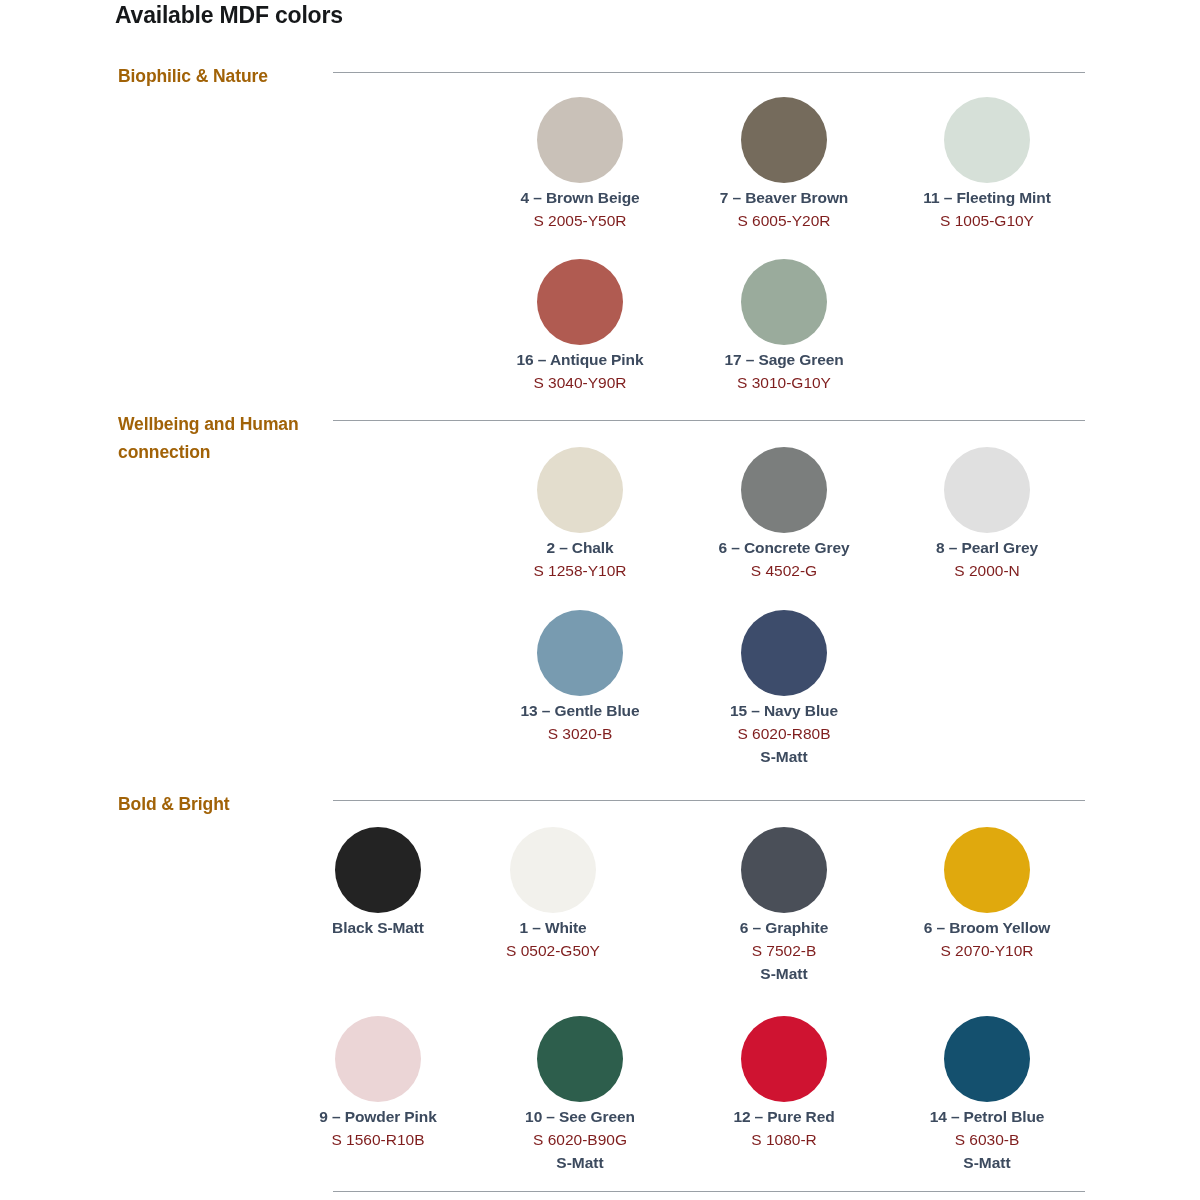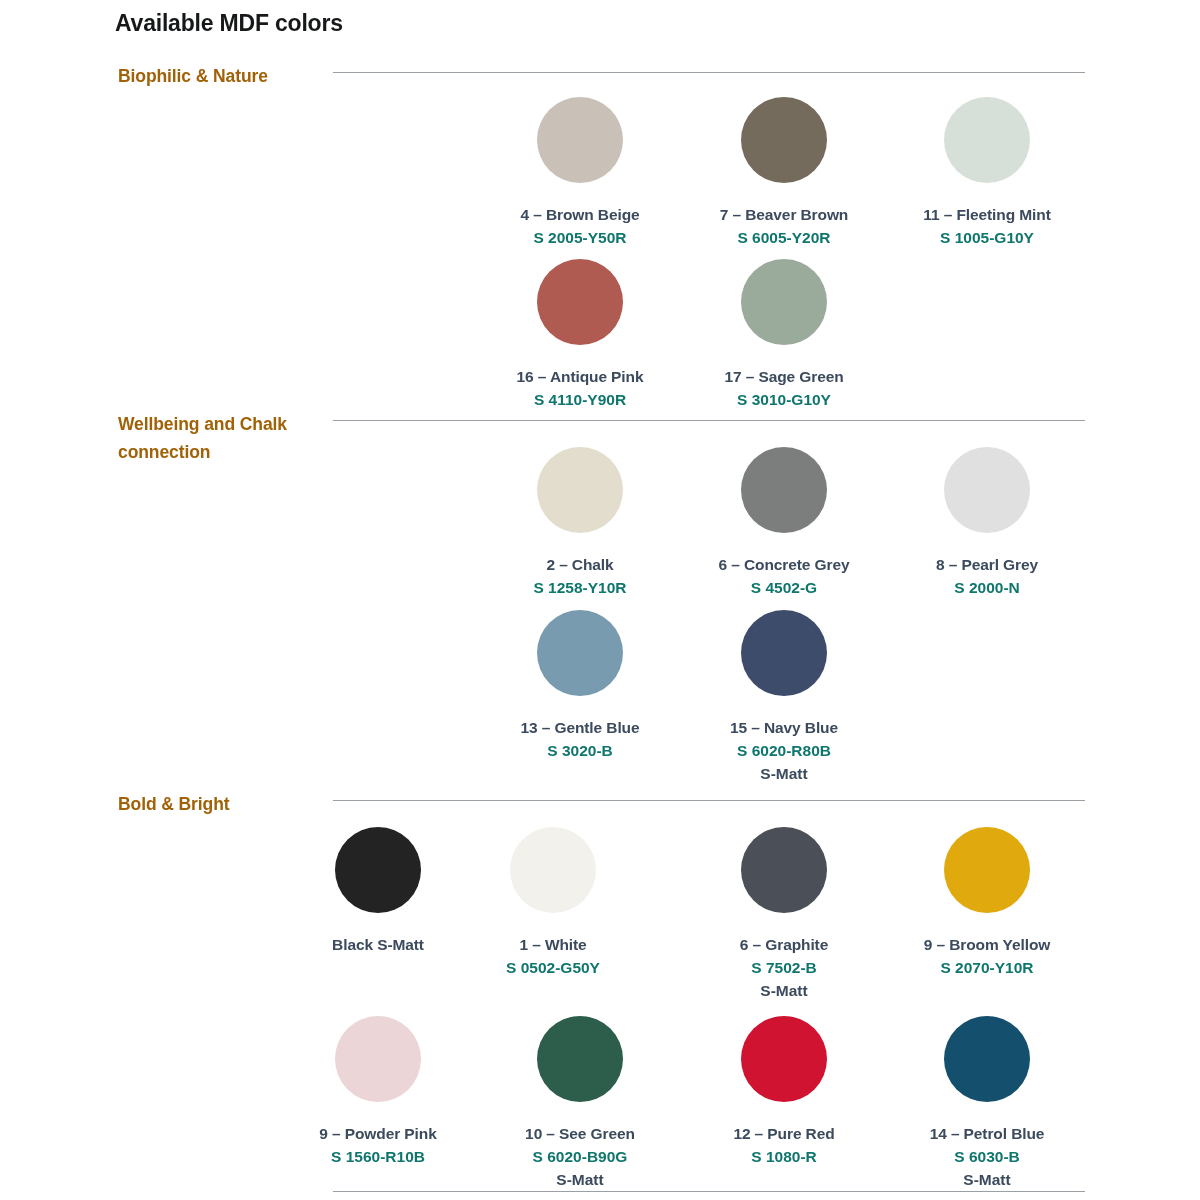--- a/index.html
+++ b/index.html
@@ -19,21 +19,21 @@
   .page {
     position: relative;
     width: 1200px;
     height: 1200px;
   }
 
   
   .page-title {
     position: absolute;
     left: 115px;
-    top: 10px;
+    top: 2px;
     font-size: 23px;
     font-weight: bold;
     color: #16181a;
     letter-spacing: -0.2px;
   }
 
   
   .section {
     position: absolute;
     left: 0;
@@ -73,33 +73,33 @@
     top: 0;
   }
   .dot {
     width: 86px;
     height: 86px;
     border-radius: 50%;
     margin: 0 auto 0 auto;
     display: block;
   }
   .cell .name {
-    margin-top: 21px;
+    margin-top: 4px;
     font-size: 15.5px;
     font-weight: bold;
     color: #3c4a5e;
     line-height: 21px;
     letter-spacing: -0.1px;
     white-space: nowrap;
   }
   .cell .code {
     margin-top: 2px;
     font-size: 15.5px;
-    font-weight: bold;
-    color: #0f766e;
+    font-weight: normal;
+    color: #7f1d1d;
     line-height: 21px;
     white-space: nowrap;
   }
   .cell .finish {
     margin-top: 2px;
     font-size: 15.5px;
     font-weight: bold;
     color: #3c4a5e;
     line-height: 21px;
     white-space: nowrap;
@@ -143,30 +143,30 @@
         <div class="cell" style="left: 885px;">
           <span class="dot" style="background: rgb(214, 224, 216);"></span>
           <div class="name">11 – Fleeting Mint</div>
           <div class="code">S 1005-G10Y</div>
         </div>
       </div>
       <div class="row" style="top: 259px;">
         <div class="cell" style="left: 478px;">
           <span class="dot" style="background: rgb(176, 91, 81);"></span>
           <div class="name">16 – Antique Pink</div>
-          <div class="code">S 4110-Y90R</div>
+          <div class="code">S 3040-Y90R</div>
         </div>
         <div class="cell" style="left: 682px;">
           <span class="dot" style="background: rgb(154, 171, 156);"></span>
           <div class="name">17 – Sage Green</div>
           <div class="code">S 3010-G10Y</div>
         </div>
       </div>
       <div class="section" style="top: 410px;">
-        <div class="section-label">Wellbeing and Chalk connection</div>
+        <div class="section-label">Wellbeing and Human connection</div>
         <div class="section-rule"></div>
       </div>
       <div class="row" style="top: 447px;">
         <div class="cell" style="left: 478px;">
           <span class="dot" style="background: rgb(227, 221, 205);"></span>
           <div class="name">2 – Chalk</div>
           <div class="code">S 1258-Y10R</div>
         </div>
         <div class="cell" style="left: 682px;">
           <span class="dot" style="background: rgb(123, 126, 125);"></span>
@@ -207,21 +207,21 @@
           <div class="code">S 0502-G50Y</div>
         </div>
         <div class="cell" style="left: 682px;">
           <span class="dot" style="background: rgb(74, 79, 88);"></span>
           <div class="name">6 – Graphite</div>
           <div class="code">S 7502-B</div>
           <div class="finish">S-Matt</div>
         </div>
         <div class="cell" style="left: 885px;">
           <span class="dot" style="background: rgb(224, 169, 13);"></span>
-          <div class="name">9 – Broom Yellow</div>
+          <div class="name">6 – Broom Yellow</div>
           <div class="code">S 2070-Y10R</div>
         </div>
       </div>
       <div class="row" style="top: 1016px;">
         <div class="cell" style="left: 276px;">
           <span class="dot" style="background: rgb(235, 213, 214);"></span>
           <div class="name">9 – Powder Pink</div>
           <div class="code">S 1560-R10B</div>
         </div>
         <div class="cell" style="left: 478px;">

